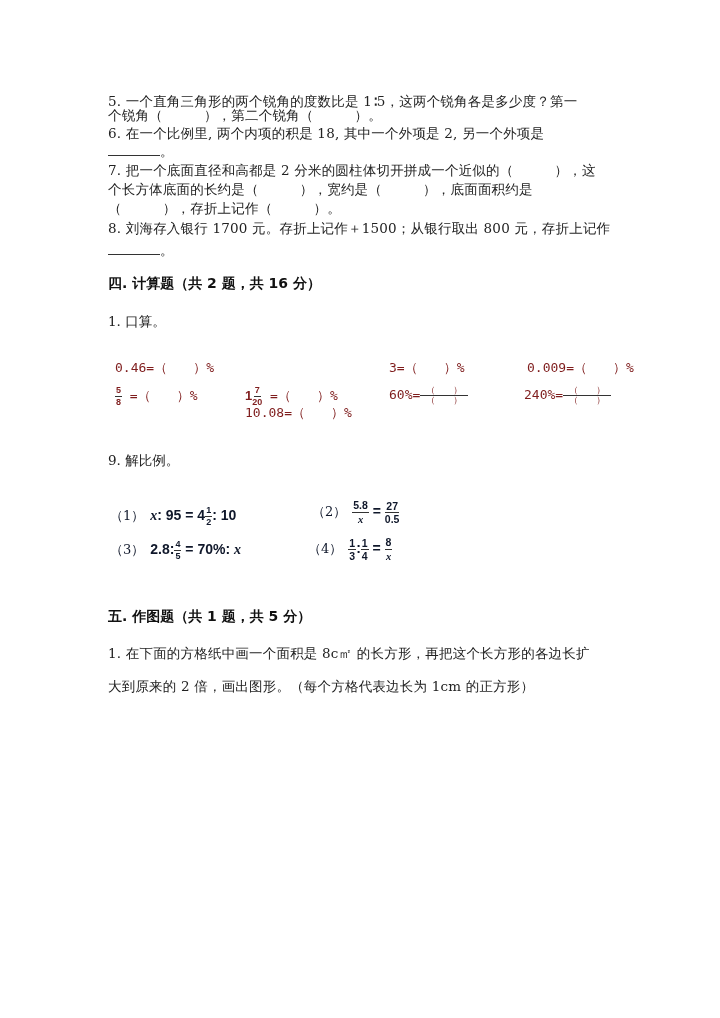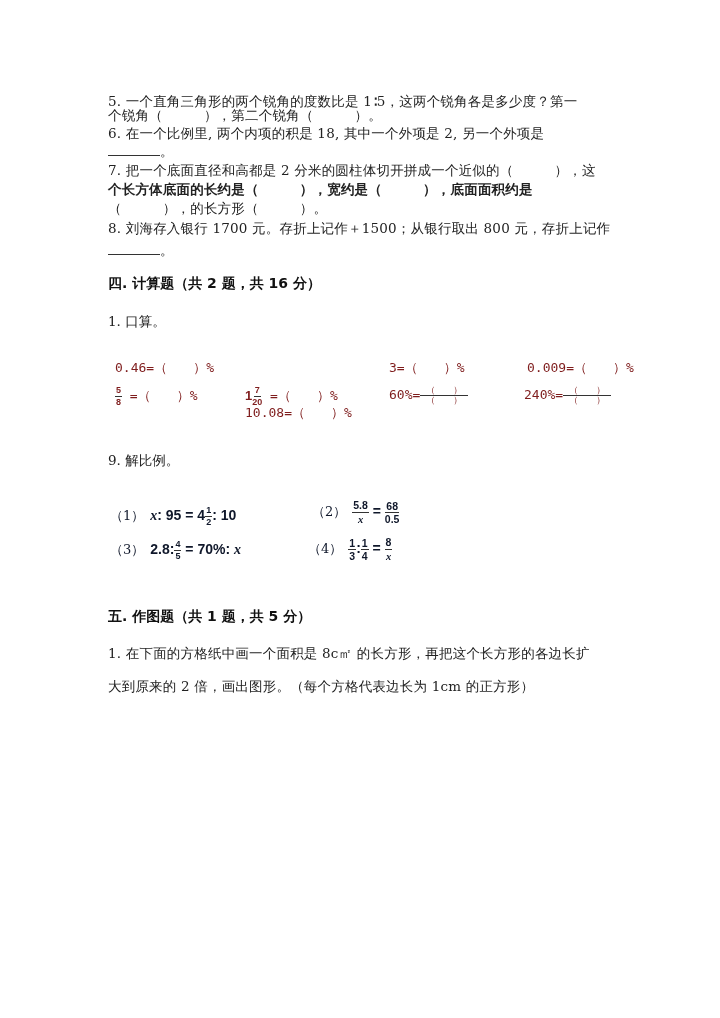--- a/index.html
+++ b/index.html
@@ -26,22 +26,22 @@
 </head>
 <body>
 
 <div class="abs line" style="left:108px; top:92px;">5. 一个直角三角形的两个锐角的度数比是 1∶5，这两个锐角各是多少度？第一</div>
 <div class="abs line" style="left:108px; top:106px;">个锐角（　　　），第二个锐角（　　　）。</div>
 <div class="abs line" style="left:108px; top:124px;">6. 在一个比例里, 两个内项的积是 18, 其中一个外项是 2, 另一个外项是</div>
 <div class="abs line" style="left:108px; top:142px;">
   <span class="blank"></span><span>。</span>
 </div>
 <div class="abs line" style="left:108px; top:161px;">7. 把一个底面直径和高都是 2 分米的圆柱体切开拼成一个近似的（　　　），这</div>
-<div class="abs line" style="left:108px; top:180px;font-weight:bold;">个长方体底面的长约是（　　　），宽约是（　　　），底面面积约是</div>
-<div class="abs line" style="left:108px; top:199px;">（　　　），的长方形（　　　）。</div>
+<div class="abs line" style="left:108px; top:180px;">个长方体底面的长约是（　　　），宽约是（　　　），底面面积约是</div>
+<div class="abs line" style="left:108px; top:199px;">（　　　），存折上记作（　　　）。</div>
 <div class="abs line" style="left:108px; top:219px;">8. 刘海存入银行 1700 元。存折上记作＋1500；从银行取出 800 元，存折上记作</div>
 <div class="abs line" style="left:108px; top:241px;">
   <span class="blank"></span><span>。</span>
 </div>
 
 <div class="abs heading" style="left:108px; top:275px;">四. 计算题（共 2 题，共 16 分）</div>
 <div class="abs sub" style="left:108px; top:313px;">1. 口算。</div>
 
 <div class="abs calc" style="left:115px; top:359px;">0.46=（　　）%</div>
 <div class="abs calc" style="left:245px; top:359px;margin-top:45px;">10.08=（　　）%</div>
@@ -81,21 +81,21 @@
       <span class="den">2</span>
     </span><span>: 10</span>
 </div>
 <div class="abs eq" style="left:312px; top:500px;">
   <span class="lbl">（2）</span><span class="frac big">
       <span class="num">5.8</span>
       <span class="den"><i>x</i></span>
     </span>
   <span>=</span>
   <span class="frac big">
-      <span class="num">68</span>
+      <span class="num">27</span>
       <span class="den">0.5</span>
     </span>
 </div>
 <div class="abs eq" style="left:110px; top:540px;">
   <span class="lbl">（3）</span><span>2.8:</span><span class="frac">
       <span class="num">4</span>
       <span class="den">5</span>
     </span> <span>= 70%: </span><i>x</i>
 </div>
 <div class="abs eq" style="left:308px; top:537px;">

